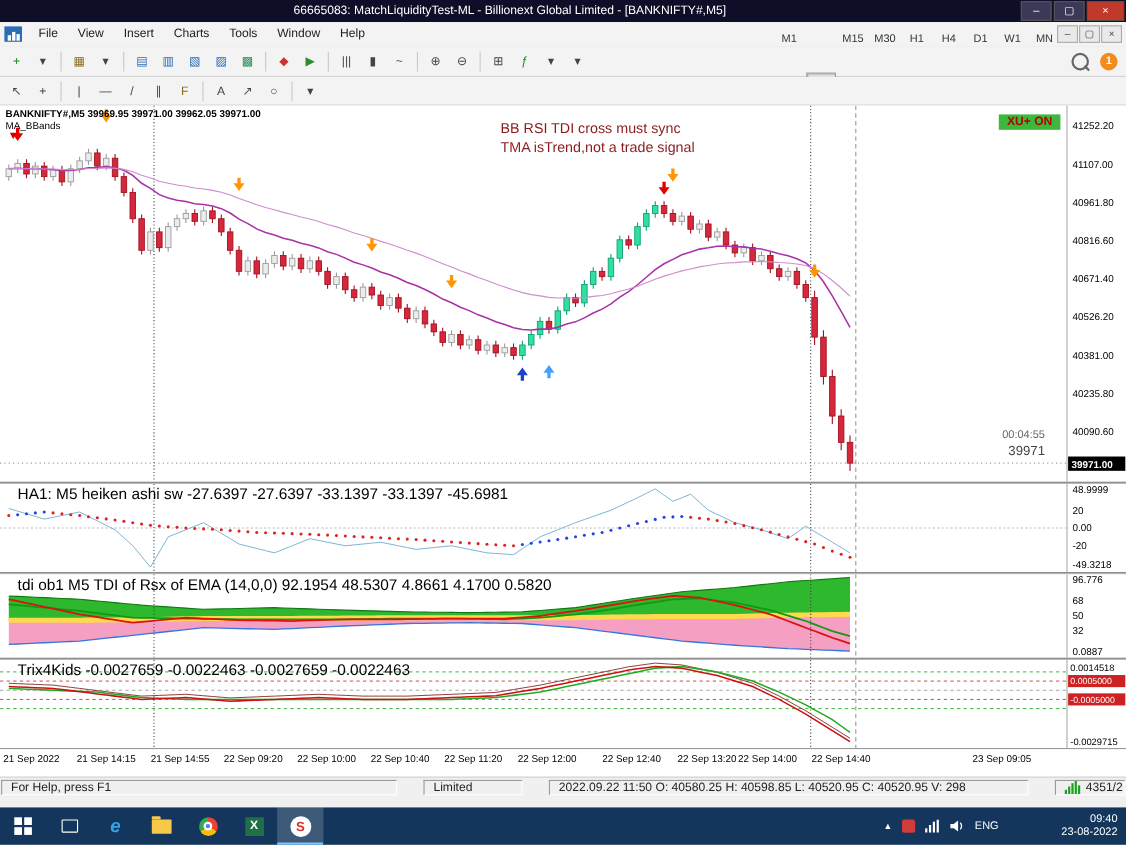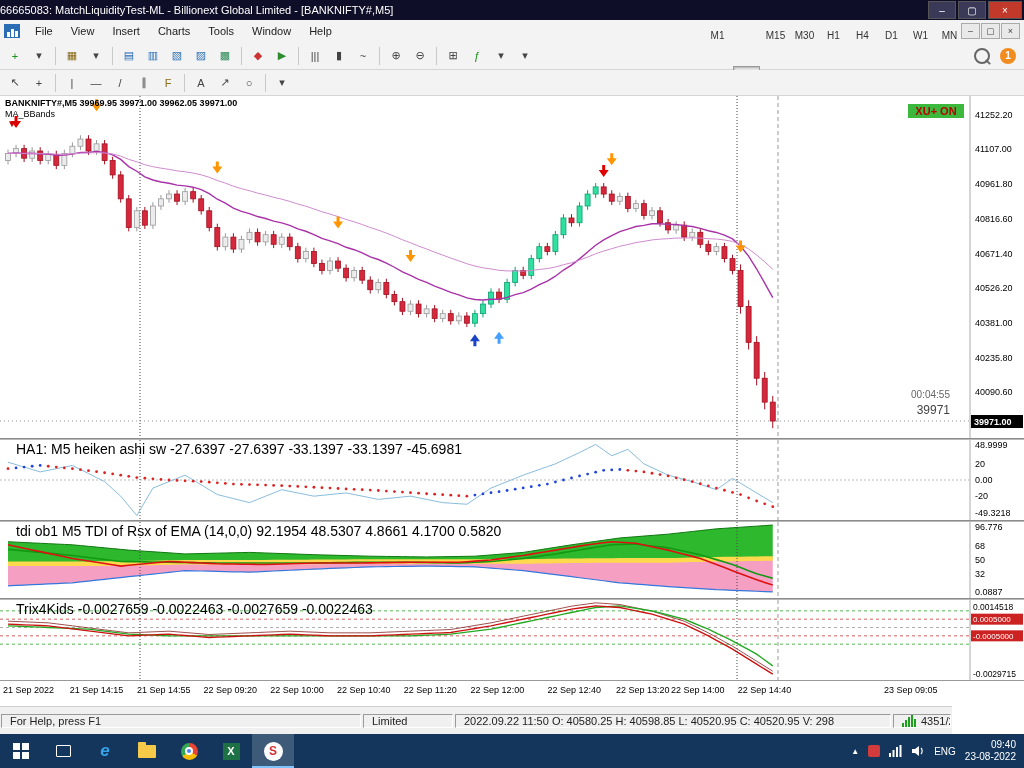--- a/index.html
+++ b/index.html
@@ -1,19 +1,19 @@
 <!DOCTYPE html>
 <html><head>
 <meta charset="utf-8">
 <style>
   html,body{margin:0;padding:0;}
   body{width:1024px;height:768px;position:relative;font-family:"Liberation Sans",sans-serif;background:#fff;overflow:hidden;}
   
   .titlebar{position:absolute;left:0;top:0;width:1024px;height:20px;background:#0e0e28;color:#fff;display:flex;align-items:center;}
-  .titlebar .title{flex:1;text-align:left;font-size:11px;white-space:nowrap;overflow:hidden;}
+  .titlebar .title{flex:1;text-align:center;font-size:11px;white-space:nowrap;overflow:hidden;}
   .winbtn{width:26px;height:16px;margin:2px 1px;display:flex;align-items:center;justify-content:center;font-size:10px;color:#fff;background:#3a3a58;border:1px solid #555;}
   .winbtn.close{background:#c0392b;width:32px;margin-right:2px;}
   
   .menubar{position:absolute;left:0;top:20px;width:1024px;height:22px;background:#f3f3f3;border-bottom:1px solid #d5d5d5;display:flex;align-items:center;font-size:11px;color:#222;}
   .appicon{width:14px;height:12px;margin:0 6px 0 4px;background:#2a6db5;display:flex;align-items:flex-end;justify-content:center;gap:1px;padding:1px;}
   .appicon i{display:block;width:3px;background:#fff;}
   .menuitem{padding:3px 9px;cursor:default;}
   .mdibtns{margin-left:auto;display:flex;margin-right:4px;}
   .mdibtn{width:17px;height:14px;border:1px solid #aaa;background:#e9e9e9;font-size:9px;display:flex;align-items:center;justify-content:center;margin-left:1px;color:#444;}
   
@@ -34,40 +34,40 @@
   .panesep{position:absolute;left:0;width:1024px;height:2px;background:#b8b8b8;border-top:1px solid #8c8c8c;box-sizing:border-box;}
   .panetitle{position:absolute;left:16px;font-size:14px;color:#000;white-space:nowrap;z-index:5;}
   .symbolinfo{position:absolute;left:5px;top:2px;font-size:9px;font-weight:bold;color:#000;z-index:5;}
   .malabel{position:absolute;left:5px;top:13px;font-size:9px;color:#000;z-index:5;}
   .redmark{position:absolute;left:7px;top:22px;font-size:10px;color:#d00000;z-index:5;}
   .annotation{position:absolute;left:455px;top:12px;font-size:13px;color:#8b1c1c;line-height:17px;z-index:5;}
   .xubtn{position:absolute;left:908px;top:8px;width:56px;height:14px;background:#3cb93c;color:#b30000;font-size:11px;font-weight:bold;display:flex;align-items:center;justify-content:center;z-index:5;}
   .timeaxis{position:absolute;left:0;top:584px;width:1024px;height:26px;background:#fff;border-top:1px solid #999;}
   .timelabel{position:absolute;top:4px;font-size:9px;color:#000;white-space:nowrap;}
   
-  .statusbar{position:absolute;left:0;top:706px;width:952px;height:28px;background:#f0f0f0;display:flex;align-items:center;font-size:11px;color:#222;border-top:1px solid #d0d0d0;box-sizing:border-box;}
+  .statusbar{position:absolute;left:0;top:706px;width:1024px;height:28px;background:#f0f0f0;display:flex;align-items:flex-start;font-size:11px;color:#222;border-top:1px solid #d0d0d0;box-sizing:border-box;gap:22px;}
   .statuscell{border:1px solid;border-color:#9a9a9a #fff #fff #9a9a9a;margin:2px 1px;display:flex;align-items:center;padding:0 8px;white-space:nowrap;overflow:hidden;box-sizing:border-box;}
   .usagebars{display:flex;align-items:flex-end;gap:1px;height:12px;margin-right:5px;}
   .usagebars i{display:block;width:2px;background:#1da11d;}
   
   .taskbar{position:absolute;left:0;top:734px;width:1024px;height:34px;background:#14365c;display:flex;align-items:center;color:#fff;}
   .tbicon{width:42px;height:34px;display:flex;align-items:center;justify-content:center;position:relative;}
   .tbicon.active{background:rgba(255,255,255,.18);box-shadow:inset 0 -2px 0 #7ec3ff;}
   .startgrid{display:grid;grid-template-columns:7px 7px;grid-template-rows:7px 7px;gap:2px;}
   .startgrid i{background:#fff;display:block;}
   .folder{width:18px;height:13px;background:#f7c948;border-radius:1px;position:relative;}
   .folder::before{content:"";position:absolute;left:0;top:-3px;width:8px;height:3px;background:#f7c948;border-radius:1px 1px 0 0;}
   .chrome{width:17px;height:17px;border-radius:50%;background:conic-gradient(#ea4335 0 33%,#fbbc05 0 66%,#34a853 0 100%);position:relative;}
   .chrome::after{content:"";position:absolute;left:4.5px;top:4.5px;width:8px;height:8px;border-radius:50%;background:#4285f4;border:2px solid #fff;box-sizing:border-box;}
   .excel{width:17px;height:17px;background:#1e7145;color:#fff;font-size:11px;font-weight:bold;display:flex;align-items:center;justify-content:center;}
   .edgee{color:#35a3e8;font-size:17px;font-weight:bold;font-style:italic;}
   .slogo{width:19px;height:19px;border-radius:50%;background:#fff;color:#d03333;font-weight:bold;font-size:12px;display:flex;align-items:center;justify-content:center;}
   .tray{margin-left:auto;display:flex;align-items:center;gap:9px;padding-right:8px;font-size:10px;}
   .trayicon{display:flex;align-items:center;justify-content:center;}
-  .clock{text-align:right;line-height:12px;font-size:10px;}
+  .clock{text-align:right;line-height:12px;font-size:10px;margin-left:48px;}
   .vshield{width:12px;height:12px;background:#d23b3b;border-radius:2px;}
   .vmon{width:13px;height:10px;border:1.5px solid #fff;border-radius:1px;}
 </style>
 </head>
 <body>
 
 <div class="titlebar">
   <div class="title">66665083: MatchLiquidityTest-ML - Billionext Global Limited - [BANKNIFTY#,M5]</div>
   <div class="winbtn">–</div>
   <div class="winbtn">▢</div>
@@ -377,20 +377,24 @@
       <text x="975" y="264.6897902097895" font-size="9" fill="#000" font-family="Liberation Sans">40235.80</text>
       <text x="975" y="299.4159440559444" font-size="9" fill="#000" font-family="Liberation Sans">40090.60</text>
       <rect x="971" y="319.0195804195804" width="52" height="13" fill="#000"></rect>
       <text x="974" y="329.0195804195804" font-size="9" fill="#fff" font-weight="bold" font-family="Liberation Sans">39971.00</text>
       <text x="950" y="302" font-size="10" fill="#666" text-anchor="end" font-family="Liberation Sans">00:04:55</text>
       <text x="950" y="318" font-size="12" fill="#444" text-anchor="end" font-family="Liberation Sans">39971</text>
     </svg>
   <div class="symbolinfo">BANKNIFTY#,M5 39969.95 39971.00 39962.05 39971.00</div>
   <div class="malabel">MA_BBands</div>
   <div class="redmark">▼</div>
+  <div class="annotation">
+    <div>BB RSI TDI cross must sync</div>
+    <div>TMA isTrend,not a trade signal</div>
+  </div>
   <div class="xubtn">XU+ ON</div>
 
   <div class="panesep" style="top:342px"></div>
   <svg id="ha-svg" style="top:344px" width="1024" height="80" viewBox="0 0 1024 80">
       <line x1="970" y1="0" x2="970" y2="80" stroke="#aaa" stroke-width="1"></line>
       <line x1="0" y1="40" x2="970" y2="40" stroke="#bbb" stroke-dasharray="2,2" stroke-width="1"></line>
       <line x1="140" y1="0" x2="140" y2="80" stroke="#444" stroke-dasharray="1,2" stroke-width="1"></line>
       <line x1="737" y1="0" x2="737" y2="80" stroke="#444" stroke-dasharray="1,2" stroke-width="1"></line>
       <line x1="778" y1="0" x2="778" y2="80" stroke="#999" stroke-dasharray="4,3" stroke-width="1"></line>
       <polyline points="8,22.22222222222222 16.05,24.646464646464647 24.1,27.07070707070707 32.150000000000006,29.494949494949495 40.2,31.91919191919192 48.25,30.303030303030305 56.300000000000004,28.68686868686869 64.35000000000001,27.07070707070707 72.4,25.454545454545453 80.45,29.494949494949495 88.5,33.535353535353536 96.55000000000001,37.57575757575758 104.60000000000001,41.61616161616162 112.65,48.888888888888886 120.70000000000002,56.16161616161616 128.75,65.85858585858585 136.8,75.55555555555556 144.85000000000002,61.81818181818182 152.9,48.08080808080808 160.95000000000002,44.84848484848485 169,41.61616161616162 177.05,38.38383838383838 185.10000000000002,35.15151515151515 193.15,40 201.20000000000002,44.84848484848485 209.25000000000003,49.696969696969695 217.3,54.54545454545455 225.35000000000002,56.56565656565657 233.40000000000003,58.58585858585859 241.45000000000002,60.60606060606061 249.50000000000003,62.62626262626262 257.55,59.39393939393939 265.6,56.16161616161616 273.65000000000003,52.92929292929293 281.70000000000005,49.696969696969695 289.75,51.313131313131315 297.8,52.92929292929293 305.85,54.54545454545455 313.90000000000003,56.16161616161616 321.95000000000005,55.35353535353536 330,54.54545454545455 338.05,53.73737373737374 346.1,52.92929292929293 354.15000000000003,54.54545454545455 362.20000000000005,56.16161616161616 370.25000000000006,57.77777777777778 378.3,59.39393939393939 386.35,58.58585858585859 394.40000000000003,57.77777777777778 402.45000000000005,56.96969696969697 410.50000000000006,56.16161616161616 418.55,57.77777777777778 426.6,59.39393939393939 434.65000000000003,61.01010101010101 442.70000000000005,62.62626262626262 450.75000000000006,63.16498316498317 458.80000000000007,63.703703703703695 466.85,64.24242424242425 474.90000000000003,58.855218855218865 482.95000000000005,53.468013468013474 491.00000000000006,48.08080808080808 499.05000000000007,44.84848484848485 507.1,41.61616161616162 515.1500000000001,38.38383838383838 523.2,35.15151515151515 531.25,32.323232323232325 539.3000000000001,29.494949494949495 547.35,26.666666666666668 555.4000000000001,23.838383838383837 563.45,20.06734006734007 571.5,16.296296296296298 579.5500000000001,12.525252525252526 587.6,8.484848484848484 595.6500000000001,4.444444444444445 603.7,10.1010101010101 611.75,15.757575757575758 619.8000000000001,12.525252525252526 627.85,9.292929292929292 635.9000000000001,16.565656565656564 643.95,23.838383838383837 652,27.609427609427605 660.0500000000001,31.380471380471374 668.1,35.15151515151515 676.1500000000001,37.3063973063973 684.2,39.46127946127947 692.2500000000001,41.61616161616162 700.3000000000001,44.30976430976431 708.35,47.003367003367 716.4000000000001,49.696969696969695 724.45,44.04040404040404 732.5000000000001,38.38383838383838 740.5500000000001,43.23232323232323 748.6,48.08080808080808 756.6500000000001,52.92929292929293 764.7,57.77777777777778 772.7500000000001,62.62626262626262" fill="none" stroke="#7ab4d8" stroke-width="0.9"></polyline>

